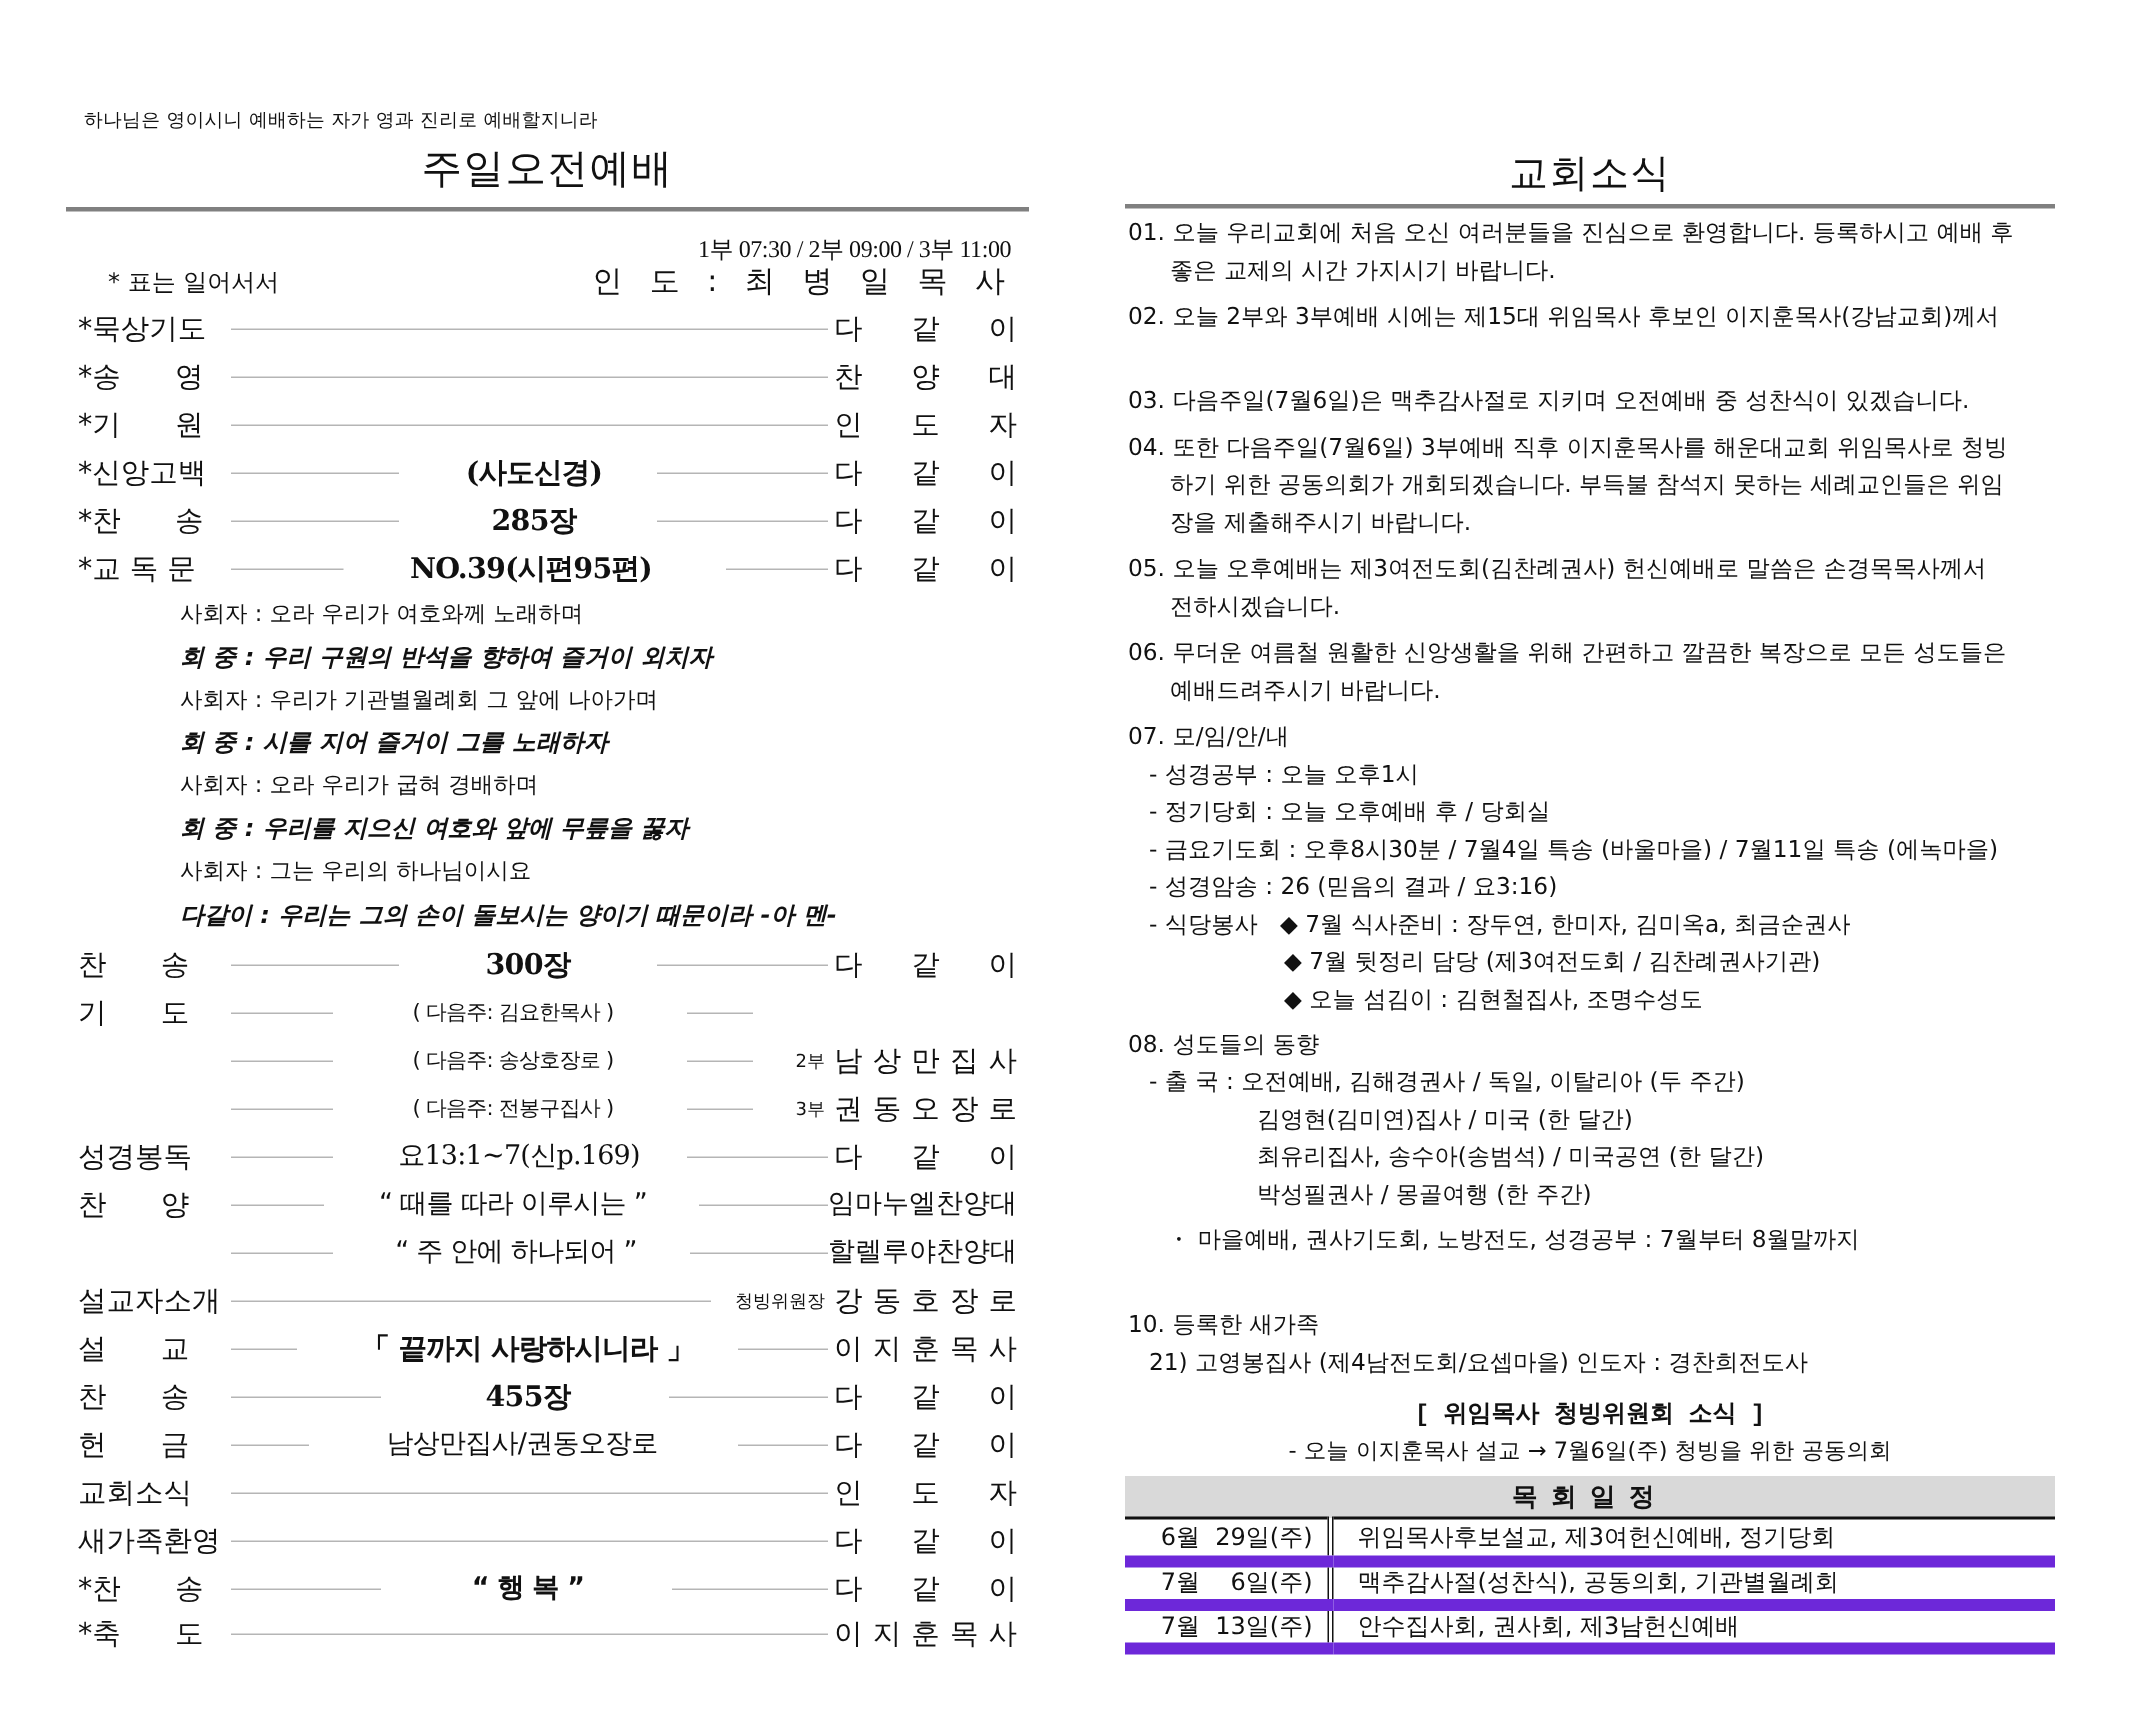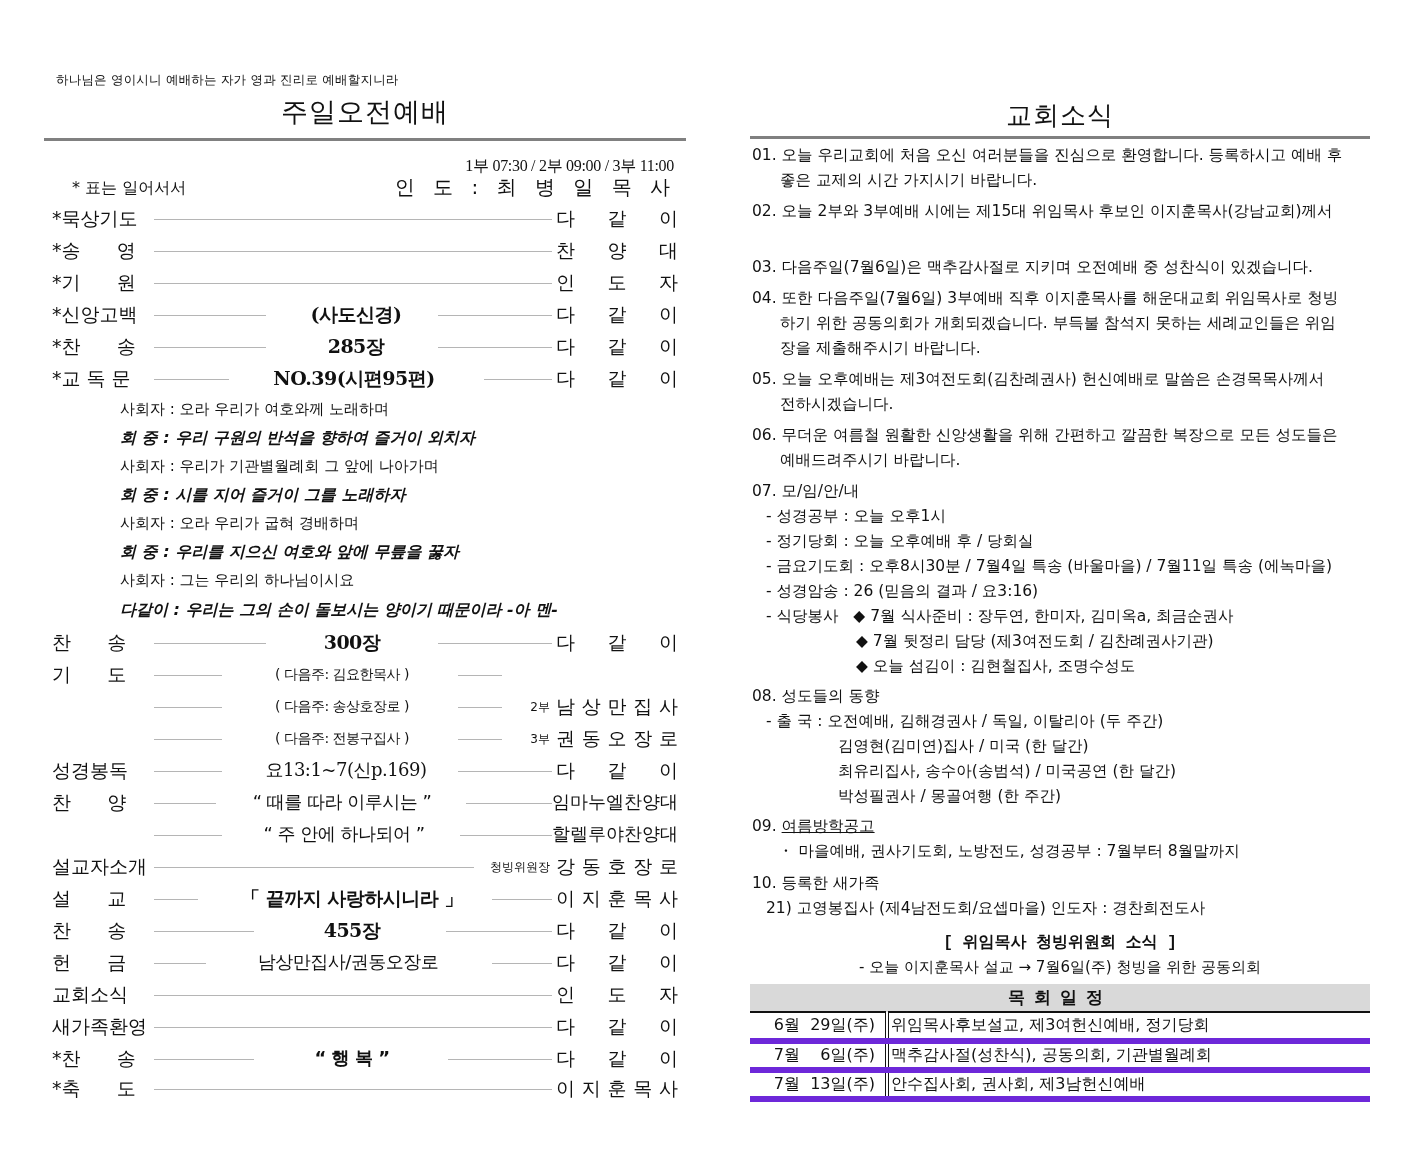--- a/index.html
+++ b/index.html
@@ -37,23 +37,23 @@
   .news { position: absolute; left: 2px; width: 612px; font-size: 15.5px; line-height: 25px; }
   .news .indent { padding-left: 28px; }
   .news .sub { padding-left: 14px; }
   .news .sub2 { padding-left: 104px; }
   .news .sub3 { padding-left: 86px; }
   .underline { text-decoration: underline; }
   .notice-head { position: absolute; left: 0; width: 620px; top: 838px; text-align: center; font-size: 16px; font-weight: bold; font-family: Liberation Mono, monospace; }
   .notice-sub { position: absolute; left: 0; width: 620px; top: 864px; text-align: center; font-size: 15px; }
   table.sched { position: absolute; left: 0; top: 890px; width: 620px; border-collapse: collapse; font-size: 16px; }
   table.sched th { background: #d9d9d9; height: 28px; font-weight: bold; letter-spacing: 9px; font-size: 17px; border-bottom: 2px solid #111; }
-  table.sched td { height: 29px; border-bottom: 6px solid #6d28d9; }
+  table.sched td { height: 29px; border-bottom: 8px solid #6d28d9; }
   table.sched td.date { width: 137px; text-align: right; padding-right: 10px; border-right: 4px double #111; white-space: pre; }
-  table.sched td.desc { padding-left: 2px; }
+  table.sched td.desc { padding-left: 16px; }
 </style>
 </head>
 <body>
 
 <div class="left">
   <div class="motto">하나님은 영이시니 예배하는 자가 영과 진리로 예배할지니라</div>
   <div class="title">주일오전예배</div>
   <div class="rule"></div>
   <div class="times">1부 07:30  /  2부 09:00  / 3부 11:00</div>
 
@@ -331,21 +331,20 @@
 
   <div class="news" style="top:590px">
     <div><span>08.</span> <span>성도들의 동향</span></div>
     <div class="sub">- 출 국 : 오전예배, 김해경권사 / 독일, 이탈리아 (두 주간)</div>
     <div class="sub3">김영현(김미연)집사 / 미국 (한 달간)</div>
     <div class="sub3">최유리집사, 송수아(송범석) / 미국공연 (한 달간)</div>
     <div class="sub3">박성필권사 / 몽골여행 (한 주간)</div>
   </div>
 
   <div class="news" style="top:720px">
-    <div><span>09.</span> <span class="underline">여름방학공고</span></div>
     <div class="indent" style="padding-left:26px">・ 마을예배, 권사기도회, 노방전도, 성경공부 : 7월부터 8월말까지</div>
   </div>
 
   <div class="news" style="top:777px">
     <div><span>10.</span> <span>등록한 새가족</span></div>
     <div class="sub">21) 고영봉집사 (제4남전도회/요셉마을)   인도자 : 경찬희전도사</div>
   </div>
 
   <div class="notice-head">[ 위임목사 청빙위원회 소식 ]</div>
   <div class="notice-sub">-  오늘  이지훈목사 설교    →    7월6일(주)  청빙을 위한 공동의회</div>

